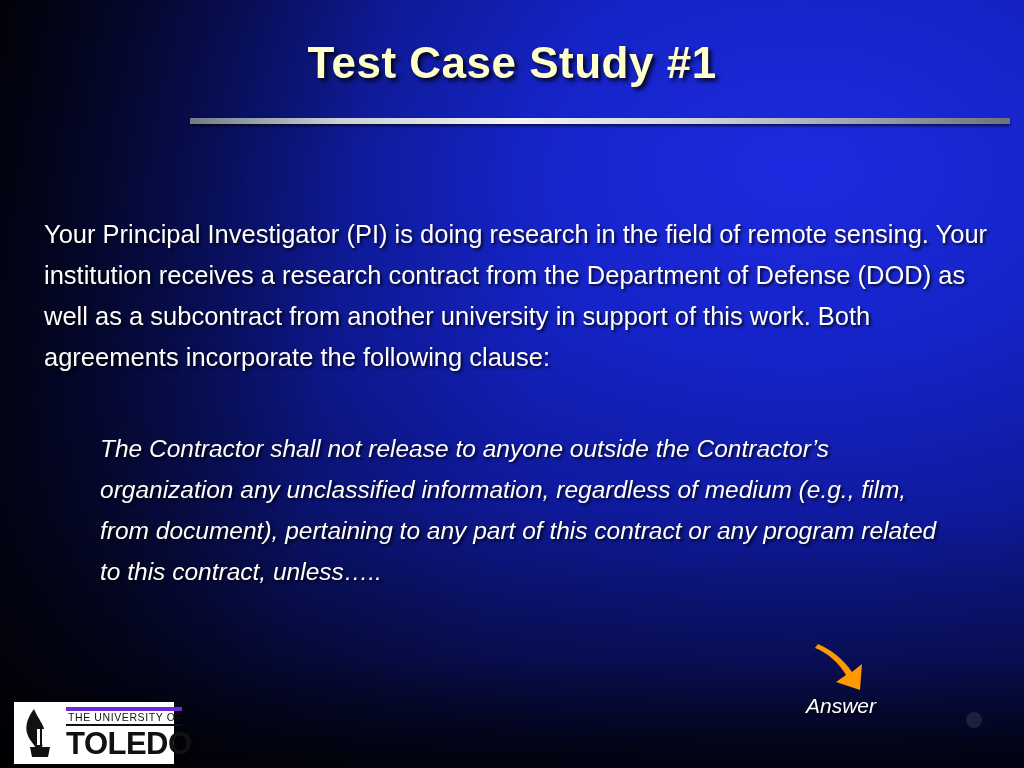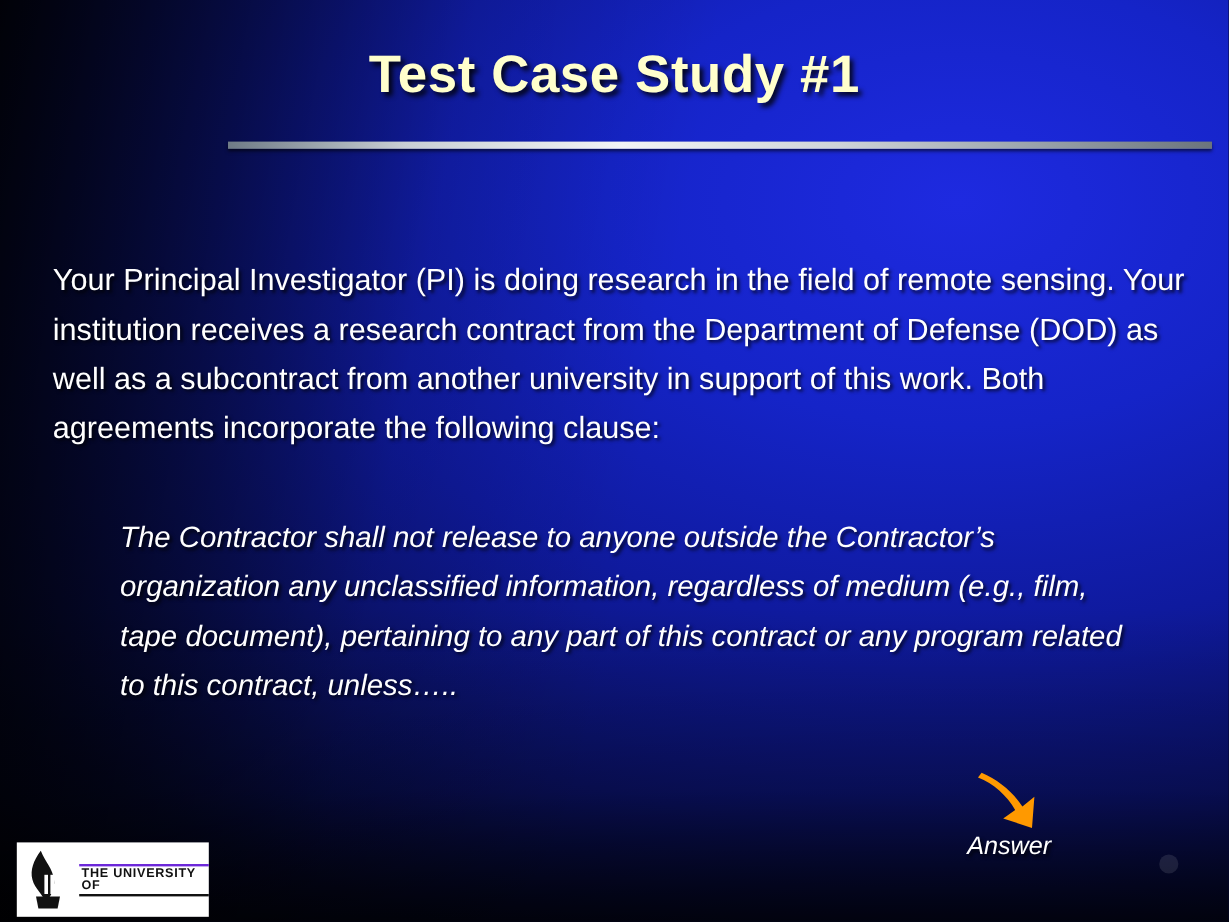--- a/index.html
+++ b/index.html
@@ -112,22 +112,22 @@
     flex: none;
   }
   .logo-text {
     margin-left: 2px;
     line-height: 1;
   }
   .logo-the {
     font-size: 10.5px;
     letter-spacing: 0.6px;
     color: #111;
-    font-weight: bold;
-    border-top: 2px solid #6d28d9;
+    font-weight: normal;
+    border-top: 4px solid #6d28d9;
     border-bottom: 2px solid #111;
     padding: 1px 0 1px 2px;
     display: inline-block;
   }
   .logo-name {
     font-size: 31px;
     font-weight: bold;
     color: #111;
     letter-spacing: -0.5px;
     margin-top: 2px;
@@ -148,37 +148,38 @@
 <div class="slide">
 
   <div class="vignette"></div>
 
   <div class="title">Test Case Study #1</div>
 
   <div class="rule"></div>
 
   <div class="body-text">Your Principal Investigator (PI) is doing research in the field of remote sensing. Your institution receives a research contract from the Department of Defense (DOD) as well as a subcontract from another university in support of this work. Both agreements incorporate the following clause:</div>
 
-  <div class="quote">The Contractor shall not release to anyone outside the Contractor’s organization any unclassified information, regardless of medium (e.g., film, tape document), pertaining to any part of this contract or any program related to this contract, unless…..</div>
+  <div class="quote">The Contractor shall not release to anyone outside the Contractor’s organization any unclassified information, regardless of medium (e.g., film, from document), pertaining to any part of this contract or any program related to this contract, unless…..</div>
 
   <div class="answer-arrow">
     <svg viewBox="0 0 56 52" width="56" height="52" aria-hidden="true">
       <path d="M6 4 C 20 10, 32 20, 40 32 L 50 24 L 48 50 L 24 42 L 34 35 C 27 23, 16 13, 3 8 Z" fill="#FF9900"></path>
     </svg>
   </div>
 
   <div class="answer-label">Answer</div>
 
   <div class="page-dot"></div>
 
   <div class="logo">
     <svg class="logo-mark" viewBox="0 0 44 52" aria-hidden="true">
       <path d="M14 2 C 8 10, 5 18, 7 26 C 9 34, 16 38, 18 46 C 22 40, 26 34, 25 26 C 24 17, 18 12, 14 2 Z" fill="#111"></path>
       <rect x="17" y="22" width="3" height="16" fill="#fff"></rect>
       <rect x="22" y="22" width="3" height="16" fill="#fff"></rect>
       <path d="M10 40 L 30 40 L 28 50 L 12 50 Z" fill="#111"></path>
     </svg>
     <div class="logo-text">
       <div class="logo-the">THE UNIVERSITY OF</div>
+      <div class="logo-name">TOLEDO</div>
     </div>
   </div>
 
 </div>
 
 </body></html>

